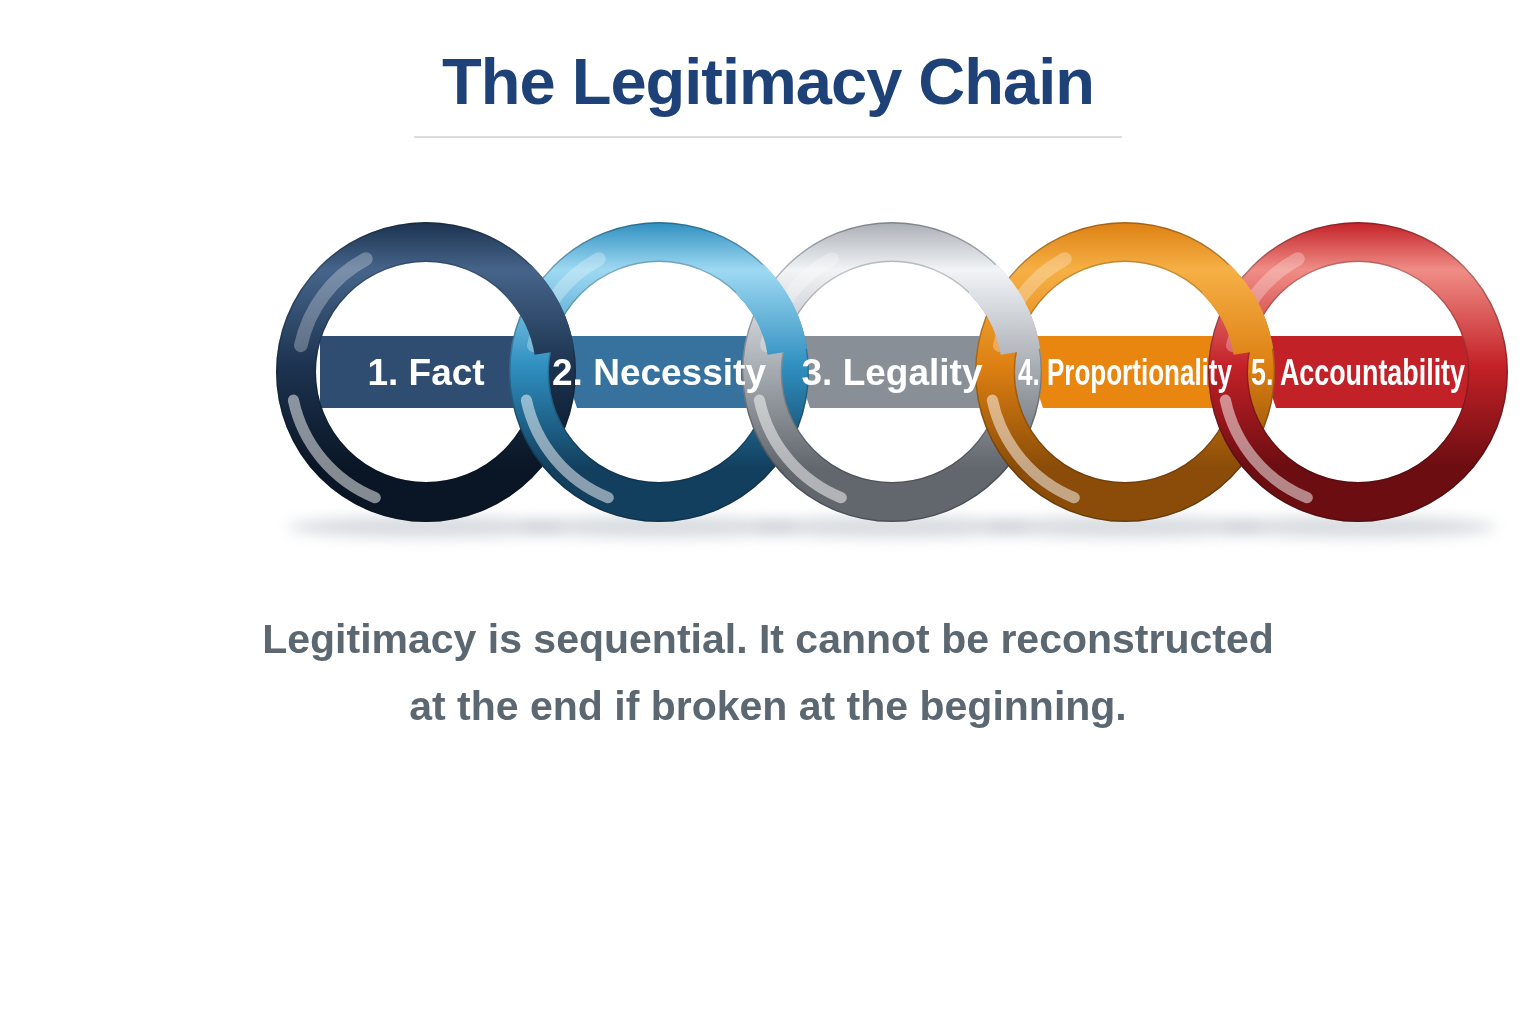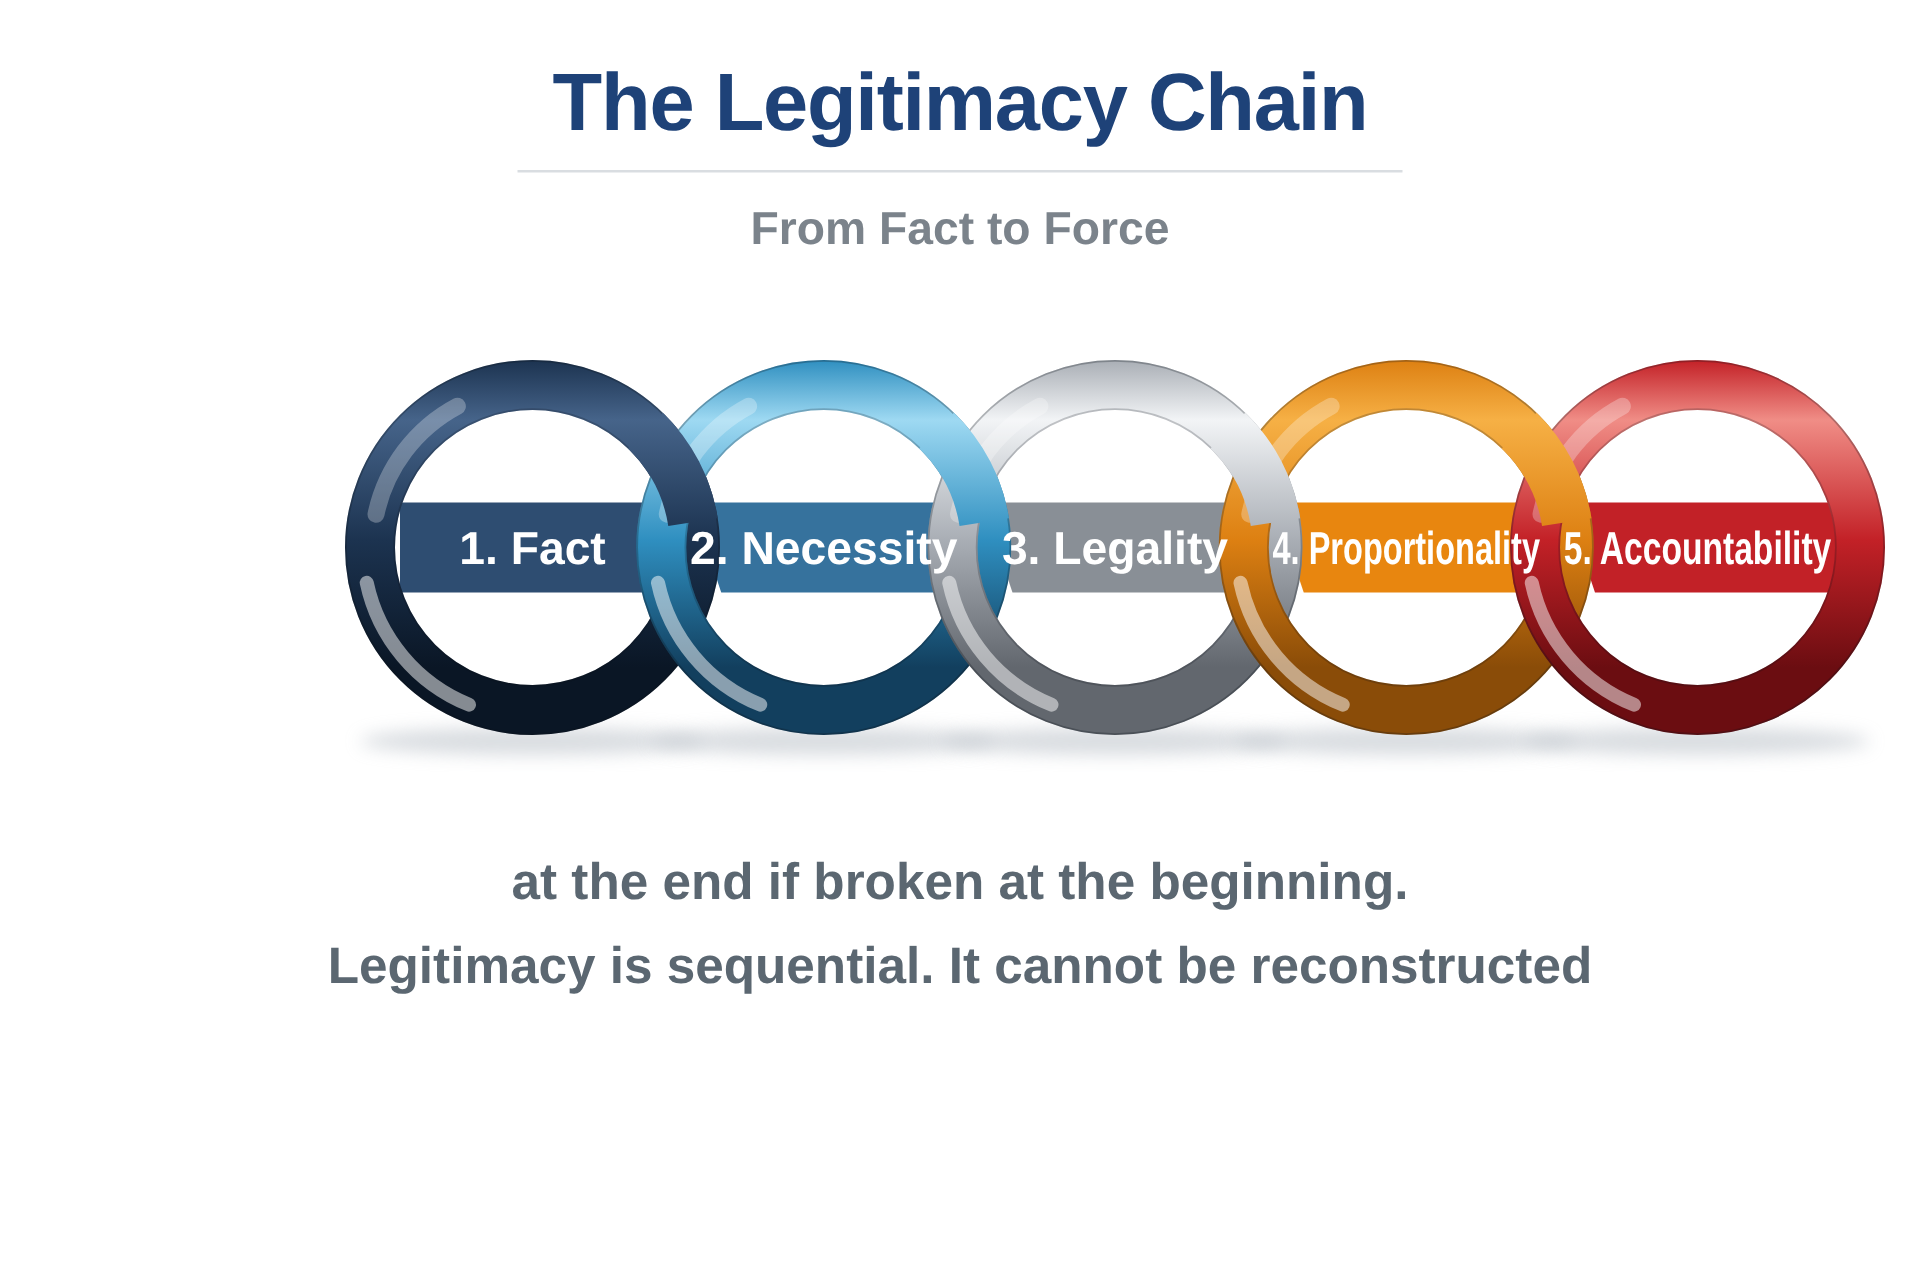--- a/index.html
+++ b/index.html
@@ -35,21 +35,20 @@
     font-size: 41px; font-weight: bold;
     line-height: 1.62;
   }
 </style>
 </head>
 <body>
 
 <div class="page">
   <h1 class="title" style="color: rgb(30, 66, 120);">The Legitimacy Chain</h1>
   <div class="divider" style="background: rgb(217, 221, 225);"></div>
-  <div class="subtitle" style="color: rgb(123, 131, 139);">From Fact to Force</div>
 
   <div class="chain-wrap">
     <svg id="chain-svg" width="1536" height="360" viewBox="0 0 1536 360">
         <defs>
           <filter id="blurSoft" x="-60%" y="-60%" width="220%" height="220%">
             <feGaussianBlur stdDeviation="7"></feGaussianBlur>
           </filter>
           <linearGradient id="rg0" gradientUnits="userSpaceOnUse" x1="280" y1="20" x2="280" y2="320">
             <stop offset="0%" stop-color="#1c3350"></stop>
             <stop offset="16%" stop-color="#46648a"></stop>
@@ -145,16 +144,16 @@
         </g>
         <text x="280" y="183" text-anchor="middle" fill="#ffffff" font-size="37" font-weight="bold" font-family="&quot;Liberation Sans&quot;, sans-serif">1. Fact</text>
         <text x="513" y="183" text-anchor="middle" fill="#ffffff" font-size="37" font-weight="bold" font-family="&quot;Liberation Sans&quot;, sans-serif">2. Necessity</text>
         <text x="746" y="183" text-anchor="middle" fill="#ffffff" font-size="37" font-weight="bold" font-family="&quot;Liberation Sans&quot;, sans-serif">3. Legality</text>
         <text x="979" y="183" text-anchor="middle" fill="#ffffff" font-size="37" font-weight="bold" font-family="&quot;Liberation Sans&quot;, sans-serif" textLength="214" lengthAdjust="spacingAndGlyphs">4. Proportionality</text>
         <text x="1212" y="183" text-anchor="middle" fill="#ffffff" font-size="37" font-weight="bold" font-family="&quot;Liberation Sans&quot;, sans-serif" textLength="214" lengthAdjust="spacingAndGlyphs">5. Accountability</text>
       </svg>
   </div>
 
   <div class="caption" style="color: rgb(91, 103, 113);">
+    <div>Legitimacy is sequential. It cannot be reconstructed</div>
     <div>at the end if broken at the beginning.</div>
-    <div>Legitimacy is sequential. It cannot be reconstructed</div>
   </div>
 </div>
 
 </body></html>

